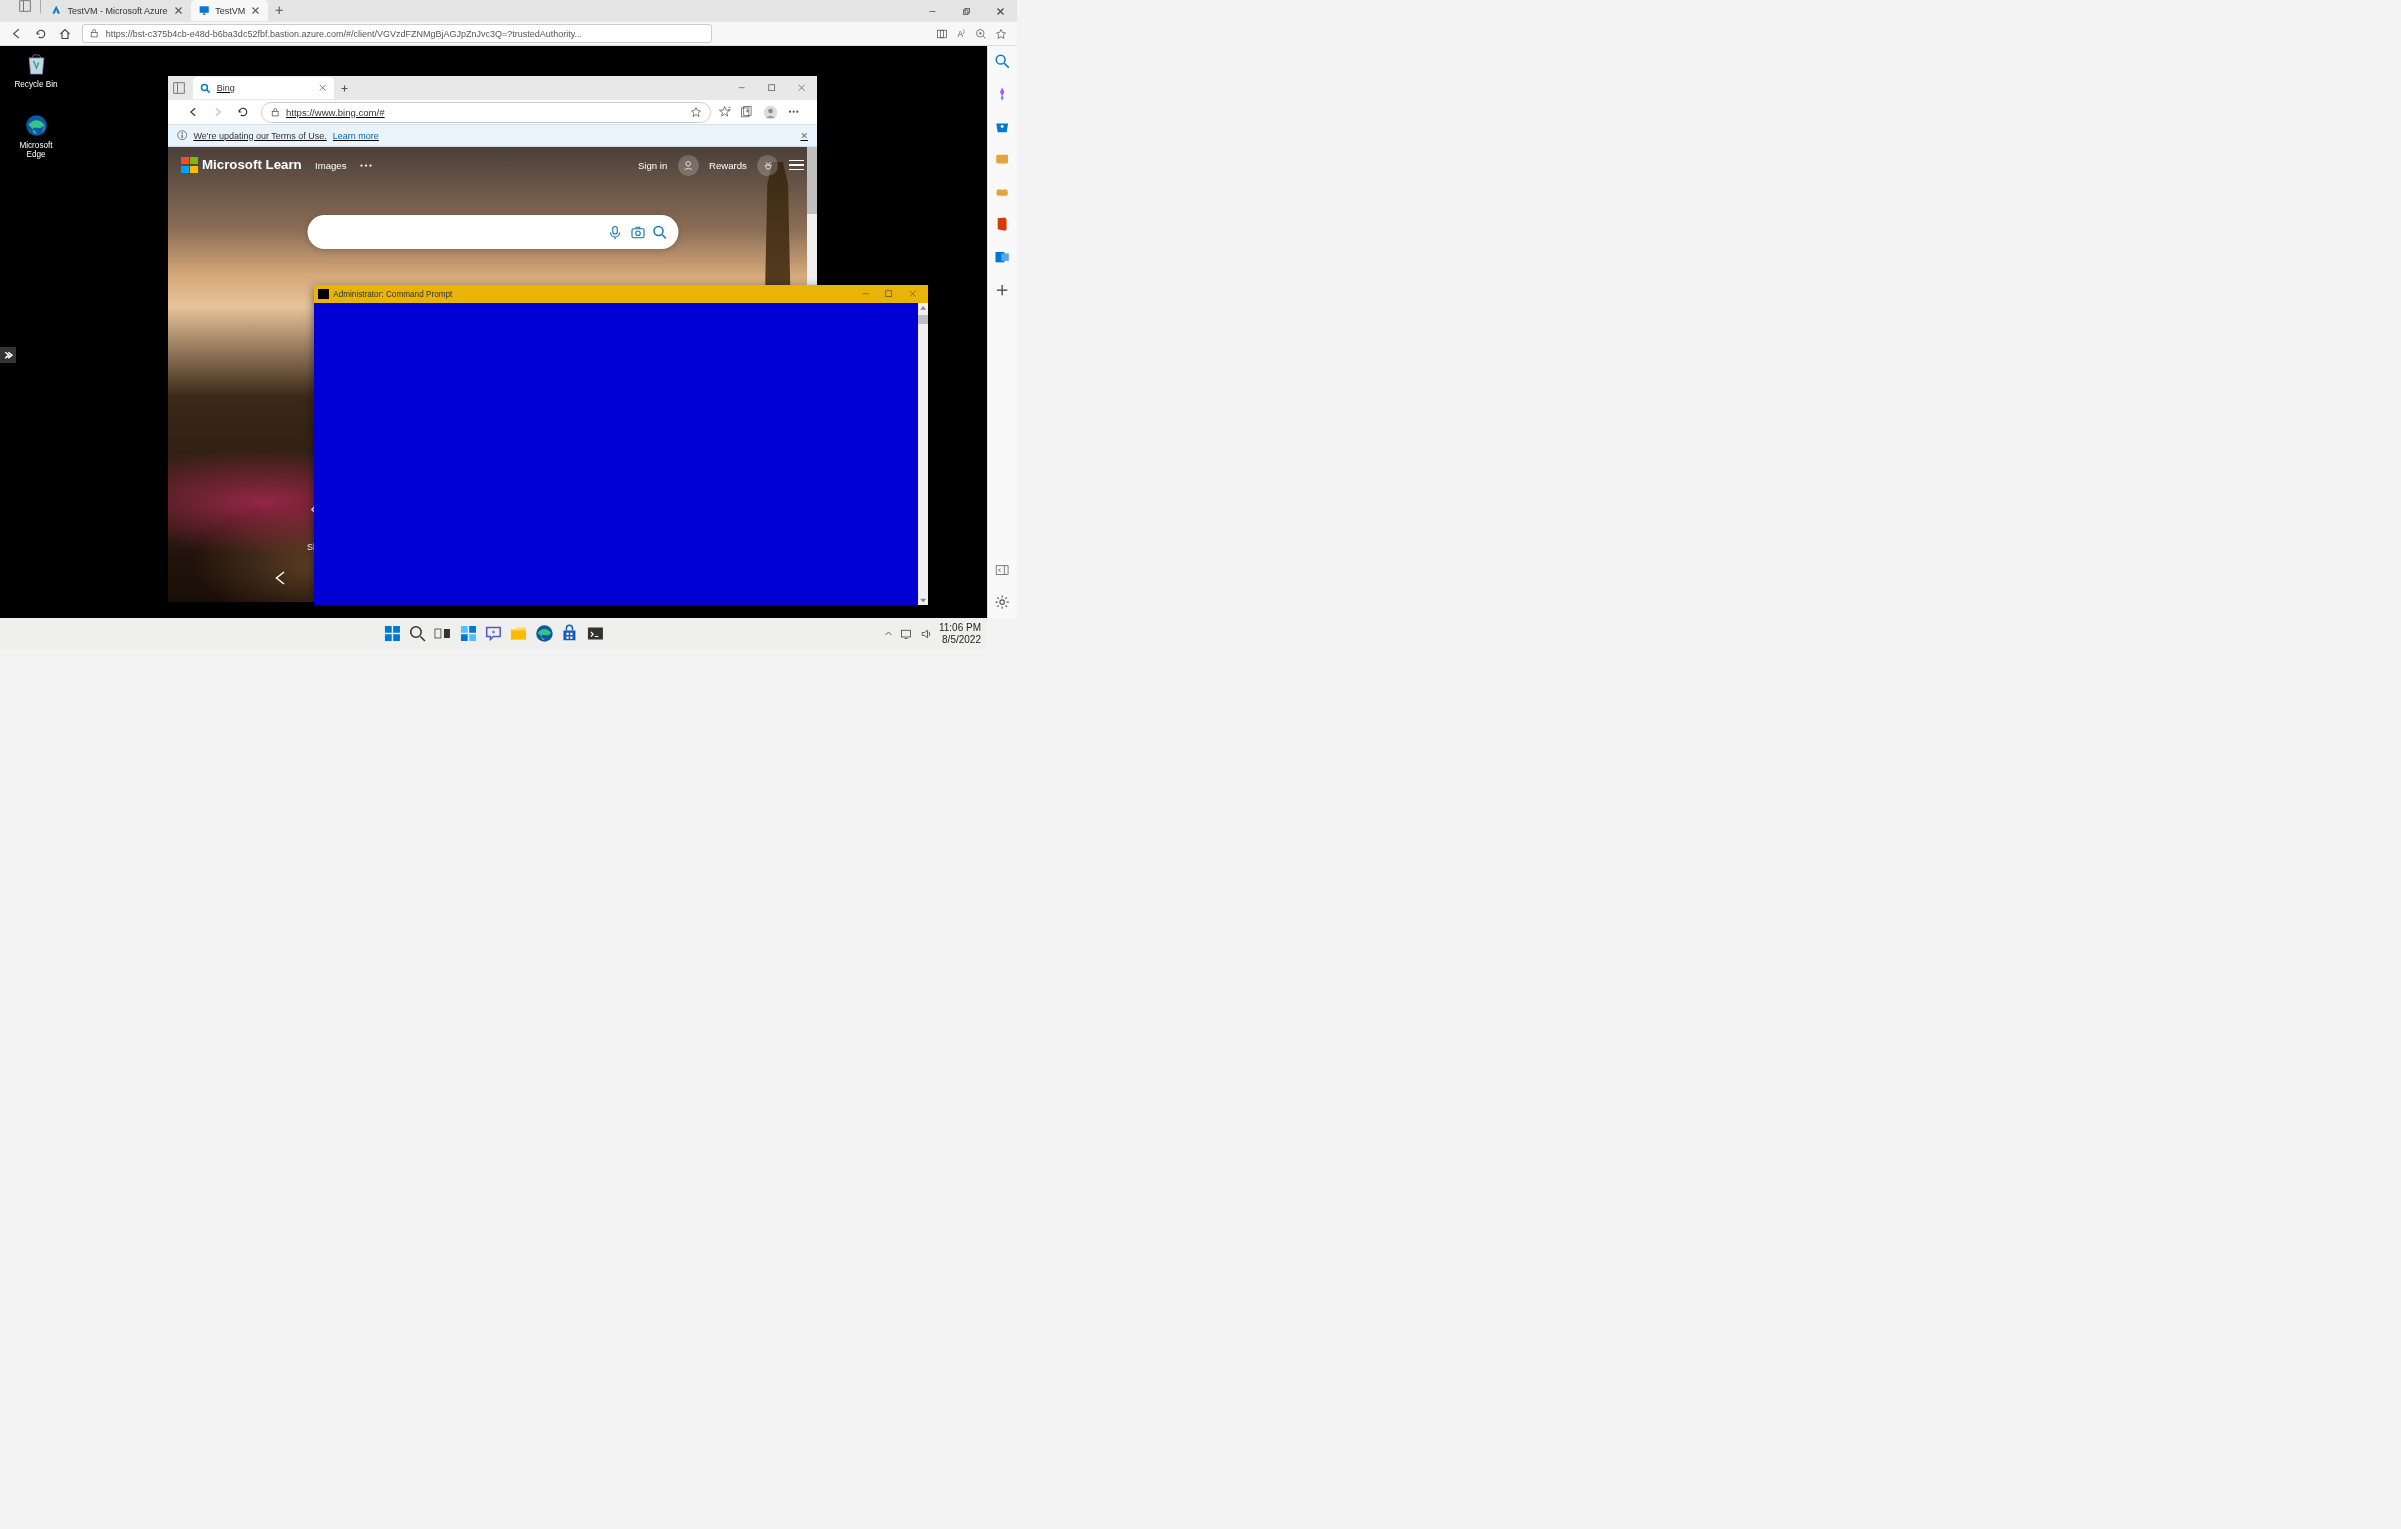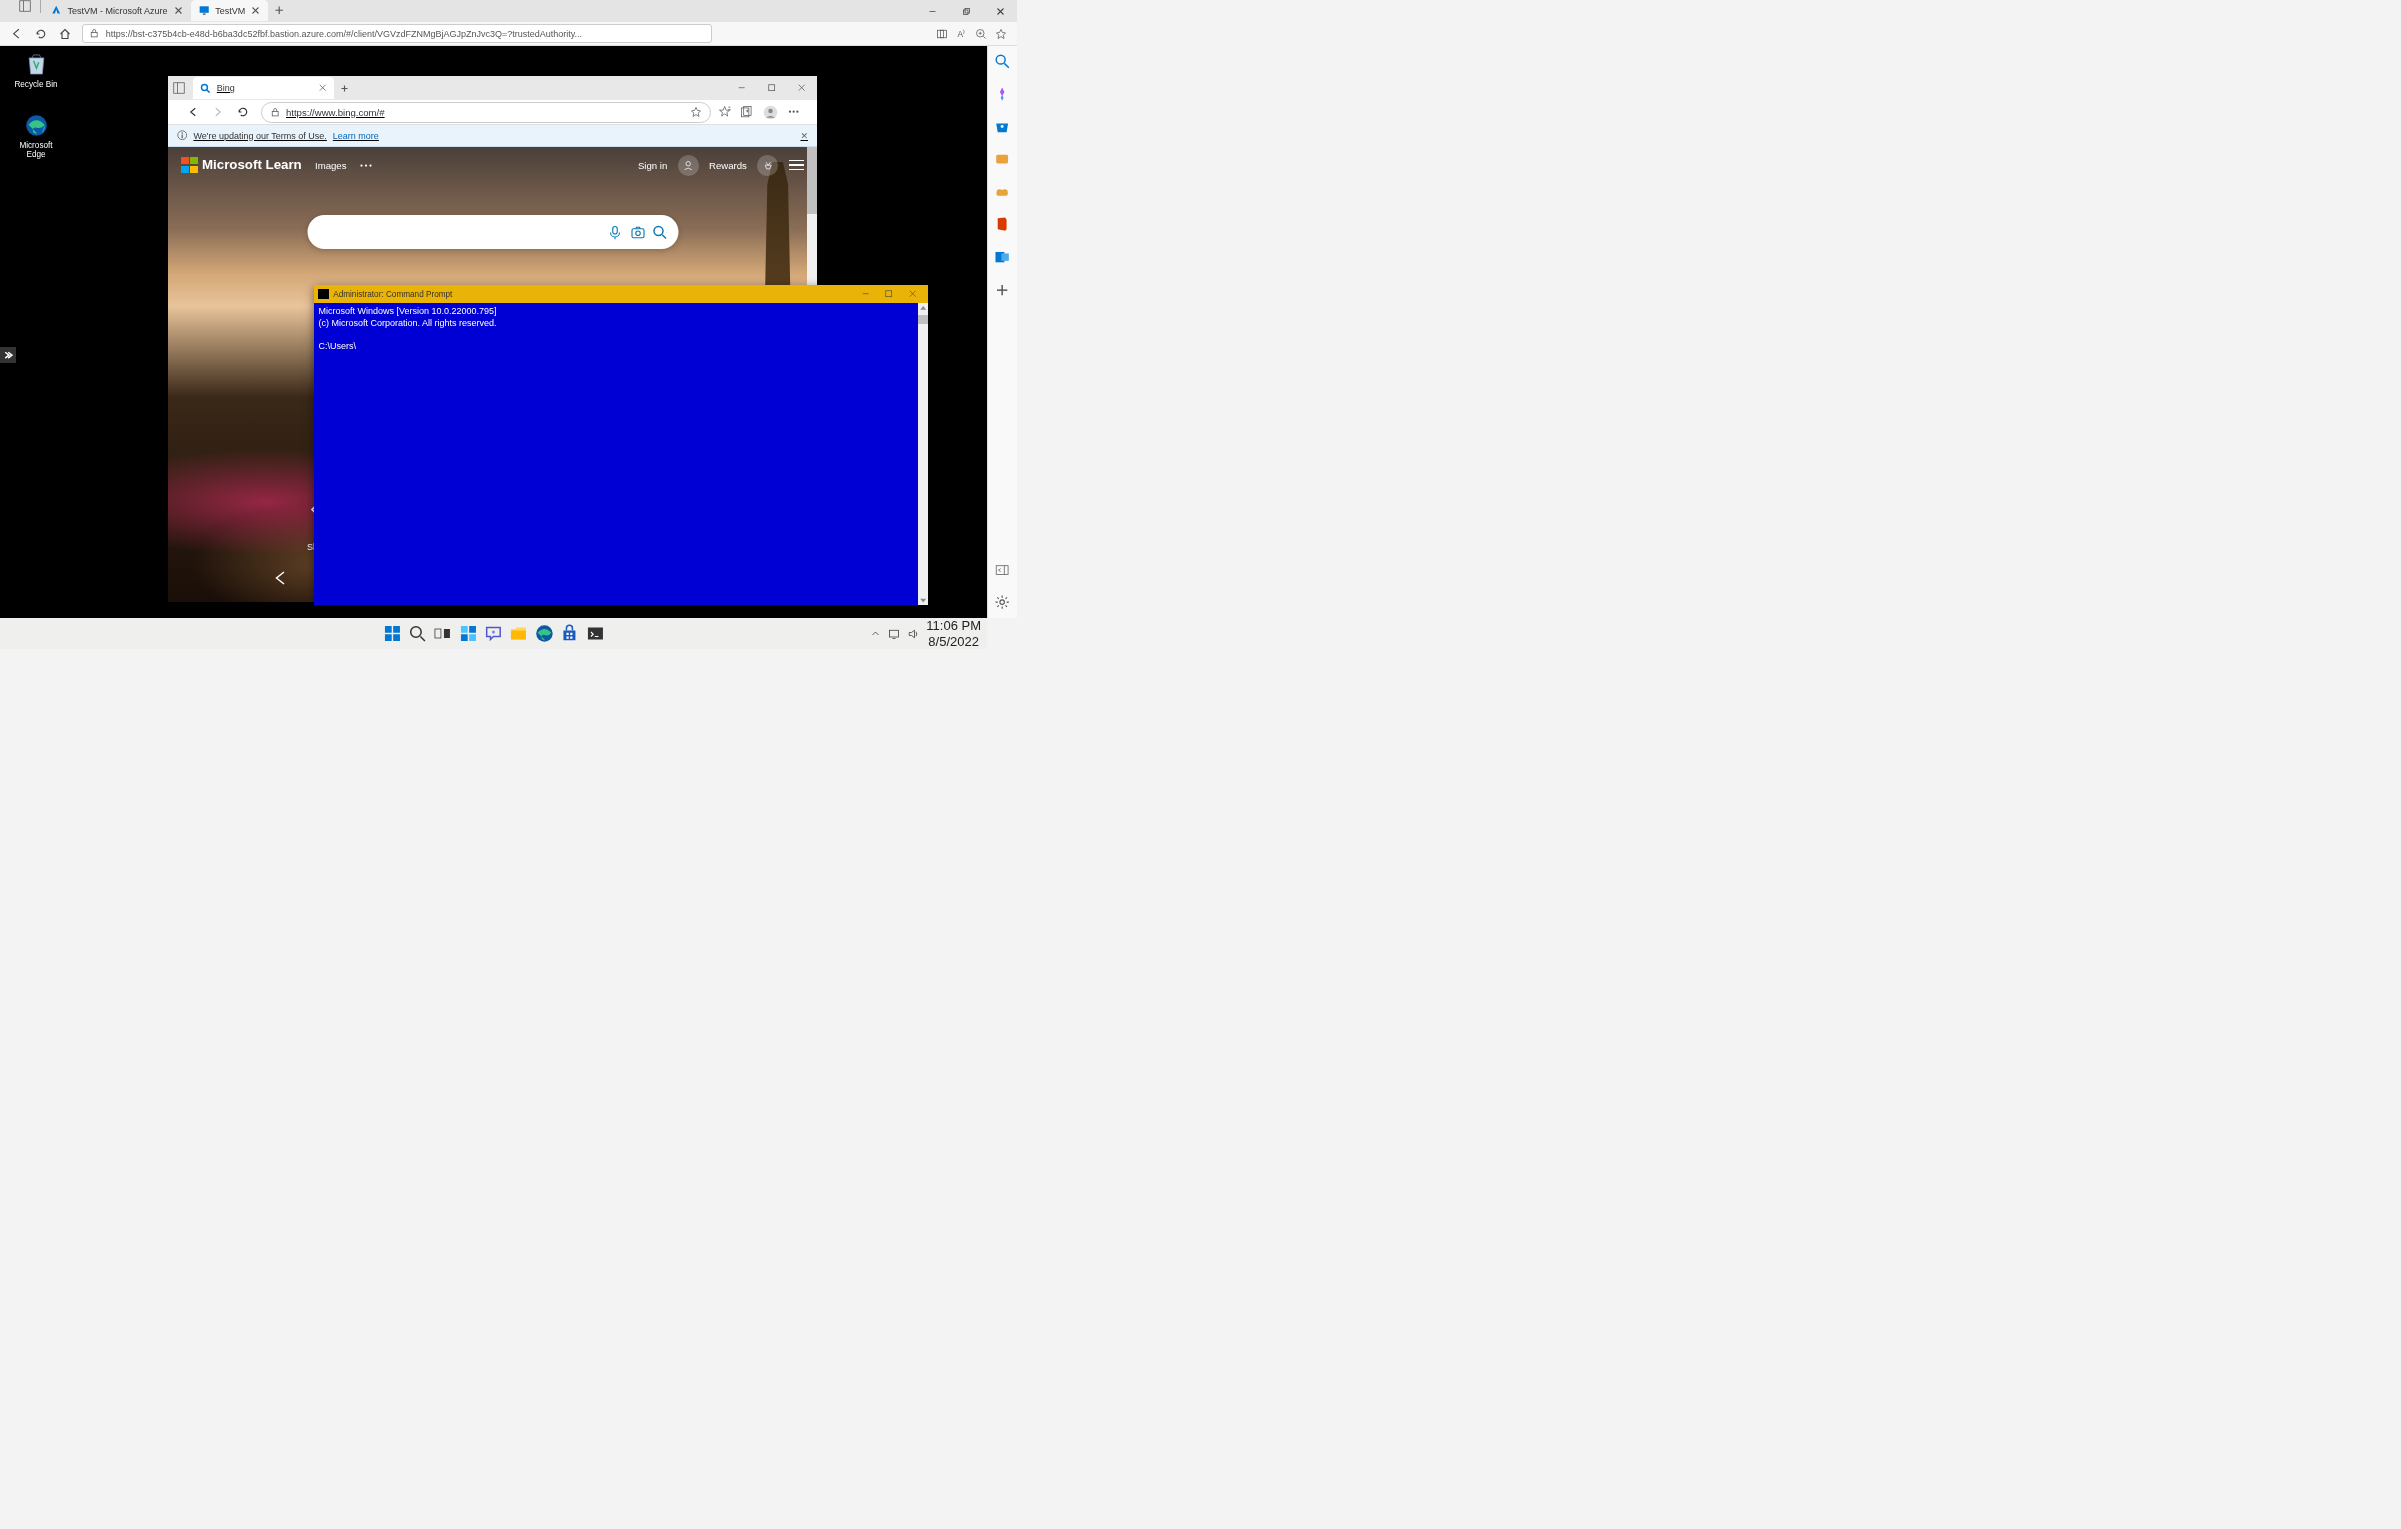--- a/index.html
+++ b/index.html
@@ -84,21 +84,21 @@
 .cmd-wincontrols div { width: 22px; height: 15px; display: flex; align-items: center; justify-content: center; color: #555; }
 .cmd-body { padding: 3px 4.4px; font-family: 'Consolas', monospace; font-size: 9px; color: #fff; line-height: 1.3; white-space: pre; overflow: hidden; }
 .cmd-scrollbar { position: absolute; right: 0; top: 18px; bottom: 0; width: 10.4px; background: #f0f0f0; }
 .cmd-scrollbar-thumb { width: 10.4px; height: 9px; background: #c0c0c0; position: absolute; top: 12px; }
 
 
 .remote-taskbar { position: absolute; left: 0; right: 0; bottom: 0; height: 31px; background: #efefee; display: flex; align-items: center; padding: 0 6px; }
 .remote-taskbar-center { position: absolute; left: 50%; transform: translateX(-50%); display: flex; gap: 4.4px; align-items: center; }
 .remote-taskbar-center div { width: 21px; height: 21px; display: flex; align-items: center; justify-content: center; cursor: pointer; }
 .remote-taskbar-right { margin-left: auto; display: flex; align-items: center; gap: 7.4px; }
-.remote-time { text-align: center; font-size: 13px; color: #222; line-height: 1.2; }
+.remote-time { text-align: right; font-size: 10px; color: #222; line-height: 1.2; }
 
 
 .edge-sidebar { position: absolute; right: 0; top: 46px; width: 30px; height: 572px; background: #f9f9f9; border-left: 0.7px solid #ddd; display: flex; flex-direction: column; align-items: center; padding: 7.4px 0; gap: 16.3px; }
 .edge-sidebar div { width: 16.3px; height: 16.3px; cursor: pointer; }
 
 svg { display: block; }
 </style>
 </head>
 <body>
 
@@ -418,24 +418,20 @@
               <rect x="1" y="1" width="8" height="8" fill="none" stroke="#555"></rect>
             </svg>
           </div>
         <div>
             <svg width="7.4" height="7.4" viewBox="0 0 10 10">
               <path d="M1 1 L9 9 M9 1 L1 9" stroke="#555"></path>
             </svg>
           </div>
       </div>
     </div>
-    <div class="cmd-body"><span>Microsoft Windows [Version 10.0.22000.795]</span>
-<span>(c) Microsoft Corporation. All rights reserved.</span>
-
-<span>C:\Users\</span></div>
     <div class="cmd-scrollbar">
       <svg width="10.4" height="10.4" viewBox="0 0 14 14" style="position:absolute;top:0;">
           <path d="M3 9 L7 4 L11 9" fill="#888"></path>
         </svg>
       <div class="cmd-scrollbar-thumb"></div>
       <svg width="10.4" height="10.4" viewBox="0 0 14 14" style="position:absolute;bottom:0;">
           <path d="M3 5 L7 10 L11 5" fill="#888"></path>
         </svg>
     </div>
   </div>

